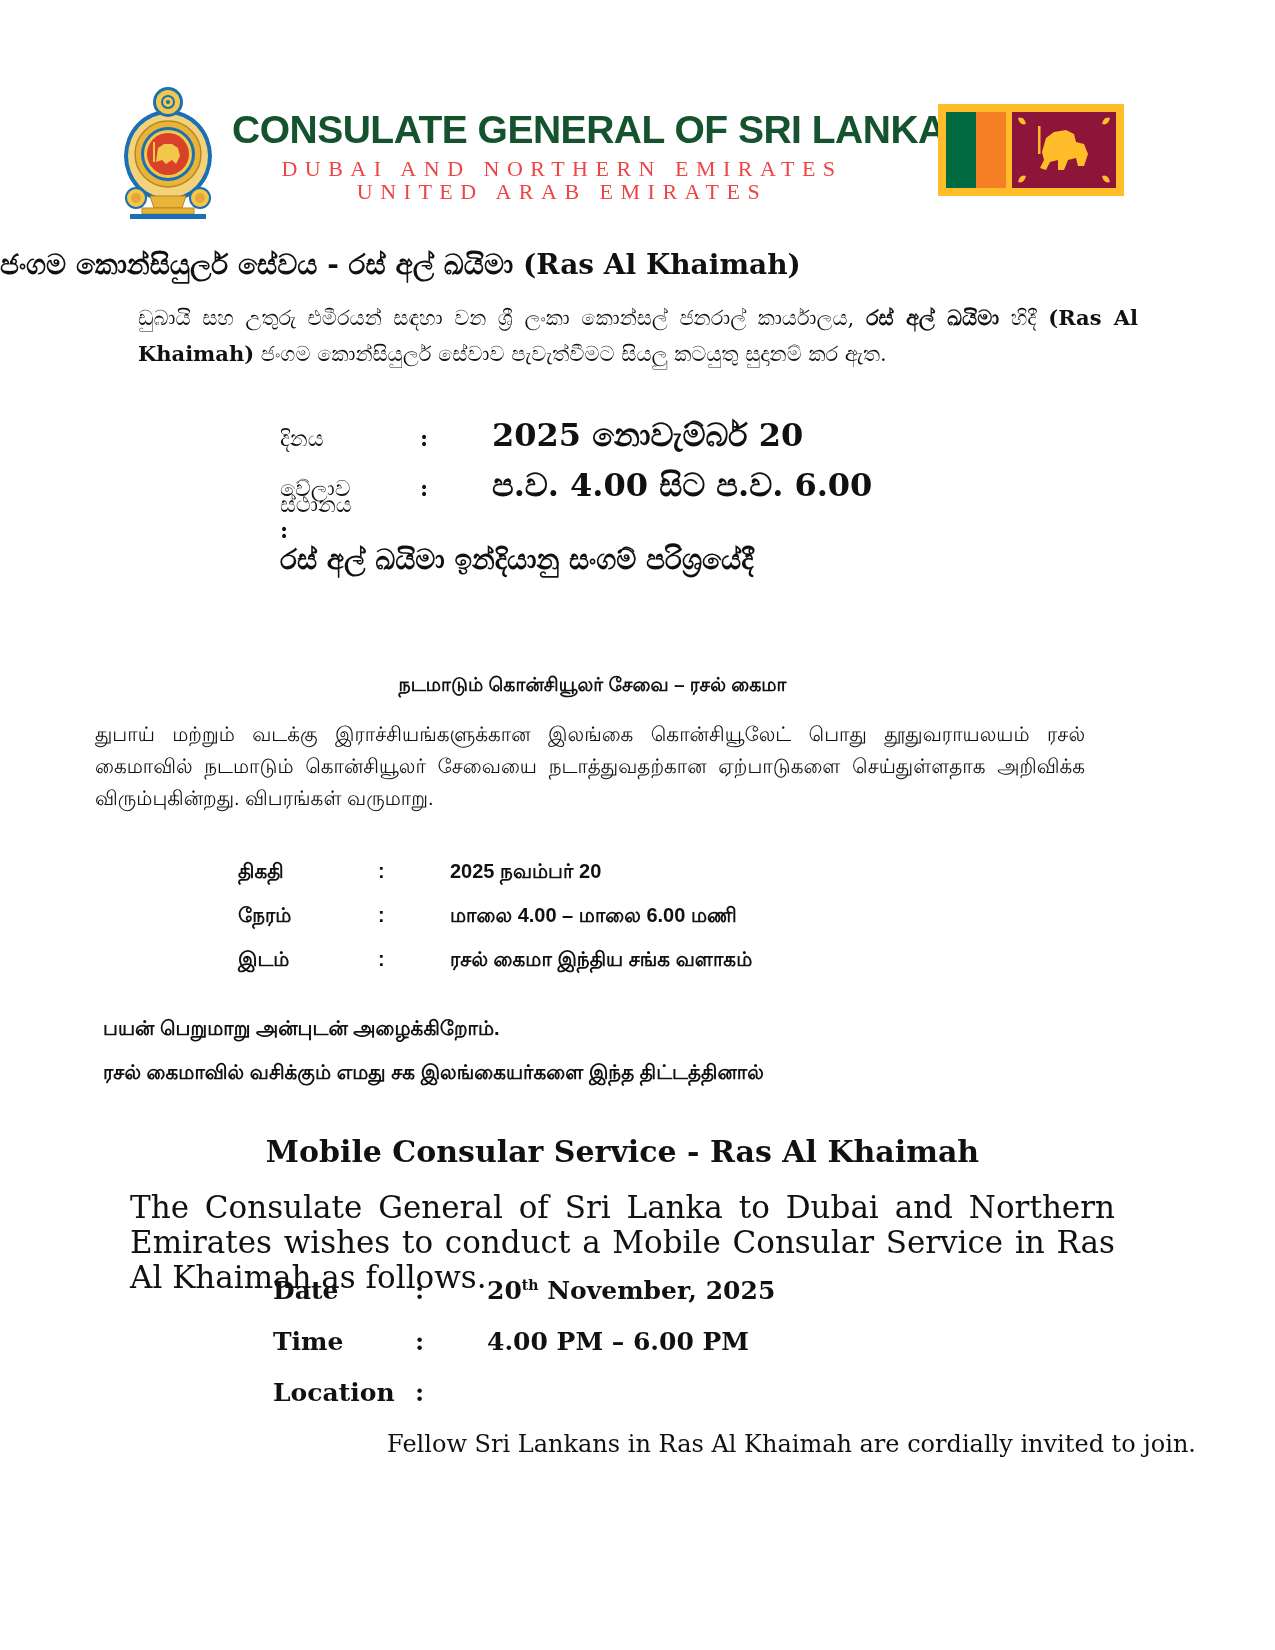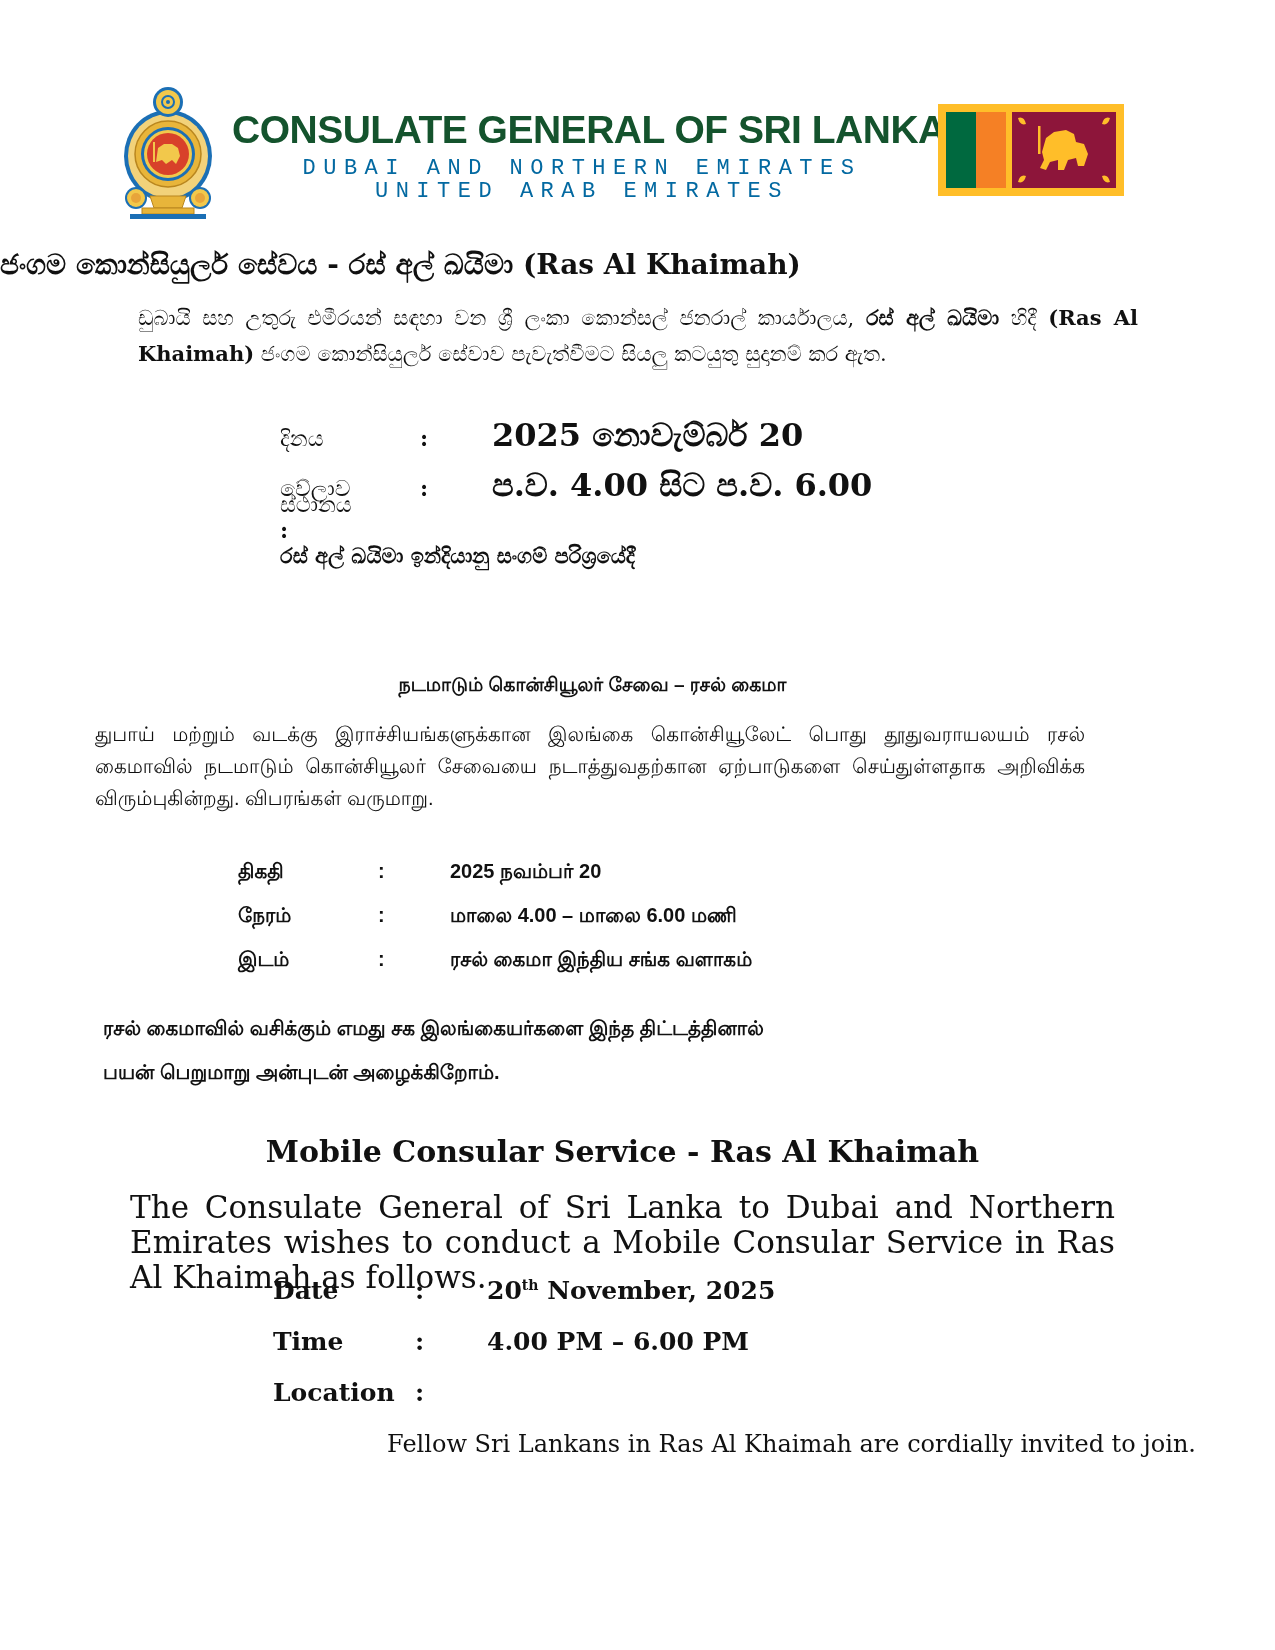--- a/index.html
+++ b/index.html
@@ -2,21 +2,21 @@
 <html><head>
 <meta charset="utf-8">
 <style>
   html, body { margin: 0; padding: 0; background: #ffffff; }
   body { width: 1275px; height: 1650px; position: relative; overflow: hidden; color: #111; }
   .abs { position: absolute; }
 
   
   .emblem { left: 120px; top: 84px; width: 96px; height: 136px; }
   .title-main { left: 232px; top: 108px; font-family: "Liberation Sans", sans-serif; font-weight: bold; font-size: 39px; letter-spacing: -0.5px; color: #14532d; white-space: nowrap; }
-  .title-sub { font-family: Liberation Mono, monospace; font-size: 22px; letter-spacing: 7.5px; color: #0369a1; white-space: nowrap; text-align: center; width: 700px; left: 232px; }
+  .title-sub { font-family: Liberation Serif, serif; font-size: 22px; letter-spacing: 7.5px; color: #ef4444; white-space: nowrap; text-align: center; width: 700px; left: 212px; }
   .title-sub1 { top: 156px; }
   .title-sub2 { top: 179px; }
   .flag { left: 938px; top: 104px; width: 186px; height: 92px; }
 
   
   .serif { font-family: "DejaVu Serif", "Liberation Serif", serif; }
   .si-heading { left: 0; width: 1019px; top: 248px; font-size: 28px; font-weight: bold; }
   .si-para { left: 138px; width: 1000px; top: 300px; font-size: 21px; line-height: 36px; text-align: justify; }
   .si-para b { font-weight: bold; }
   .detail-row { position: absolute; display: flex; align-items: baseline; white-space: nowrap; }
@@ -111,21 +111,21 @@
   <span class="val">2025 නොවැම්බර්  20</span>
 </div>
 <div class="detail-row serif si-row si-r2">
   <span class="lbl">වේලාව</span>
   <span class="col">:</span>
   <span class="val">ප.ව. 4.00 සිට ප.ව.  6.00</span>
 </div>
 <div class="detail-row serif si-row si-r3">
   <span class="lbl">ස්ථානය</span>
   <span class="col">:</span>
-  <span class="val" style="font-size:21px">රස් අල් ඛයිමා ඉන්දියානු සංගම් පරිශ්‍රයේදී</span>
+  <span class="val" style="font-size:28px">රස් අල් ඛයිමා ඉන්දියානු සංගම් පරිශ්‍රයේදී</span>
 </div>
 
 <div class="abs sans ta-heading">நடமாடும் கொன்சியூலர் சேவை – ரசல் கைமா</div>
 <div class="abs sans ta-para">துபாய் மற்றும் வடக்கு இராச்சியங்களுக்கான இலங்கை கொன்சியூலேட் பொது தூதுவராயலயம் ரசல் கைமாவில் நடமாடும் கொன்சியூலர் சேவையை நடாத்துவதற்கான ஏற்பாடுகளை செய்துள்ளதாக அறிவிக்க விரும்புகின்றது. விபரங்கள் வருமாறு.</div>
 
 <div class="detail-row sans ta-row ta-r1">
   <span class="lbl">திகதி</span>
   <span class="col">:</span>
   <span class="val">2025 நவம்பர் 20</span>
 </div>
@@ -134,22 +134,22 @@
   <span class="col">:</span>
   <span class="val">மாலை 4.00 – மாலை 6.00 மணி</span>
 </div>
 <div class="detail-row sans ta-row ta-r3">
   <span class="lbl">இடம்</span>
   <span class="col">:</span>
   <span class="val">ரசல் கைமா  இந்திய சங்க வளாகம்</span>
 </div>
 
 <div class="abs sans ta-invite">
+  <div>பயன் பெறுமாறு அன்புடன் அழைக்கிறோம்.</div>
   <div>ரசல் கைமாவில் வசிக்கும் எமது சக இலங்கையர்களை இந்த திட்டத்தினால்</div>
-  <div>பயன் பெறுமாறு அன்புடன் அழைக்கிறோம்.</div>
 </div>
 
 <div class="abs serif en-heading">Mobile Consular Service - Ras Al Khaimah</div>
 <div class="abs serif en-para">The Consulate General of Sri Lanka to Dubai and Northern Emirates wishes to conduct a Mobile Consular Service in Ras Al Khaimah as follows.</div>
 
 <div class="detail-row serif en-row en-r1">
   <span class="lbl">Date</span>
   <span class="col">:</span>
   <span class="val"><span>20</span><sup>th</sup> <span>November, 2025</span></span>
 </div>

